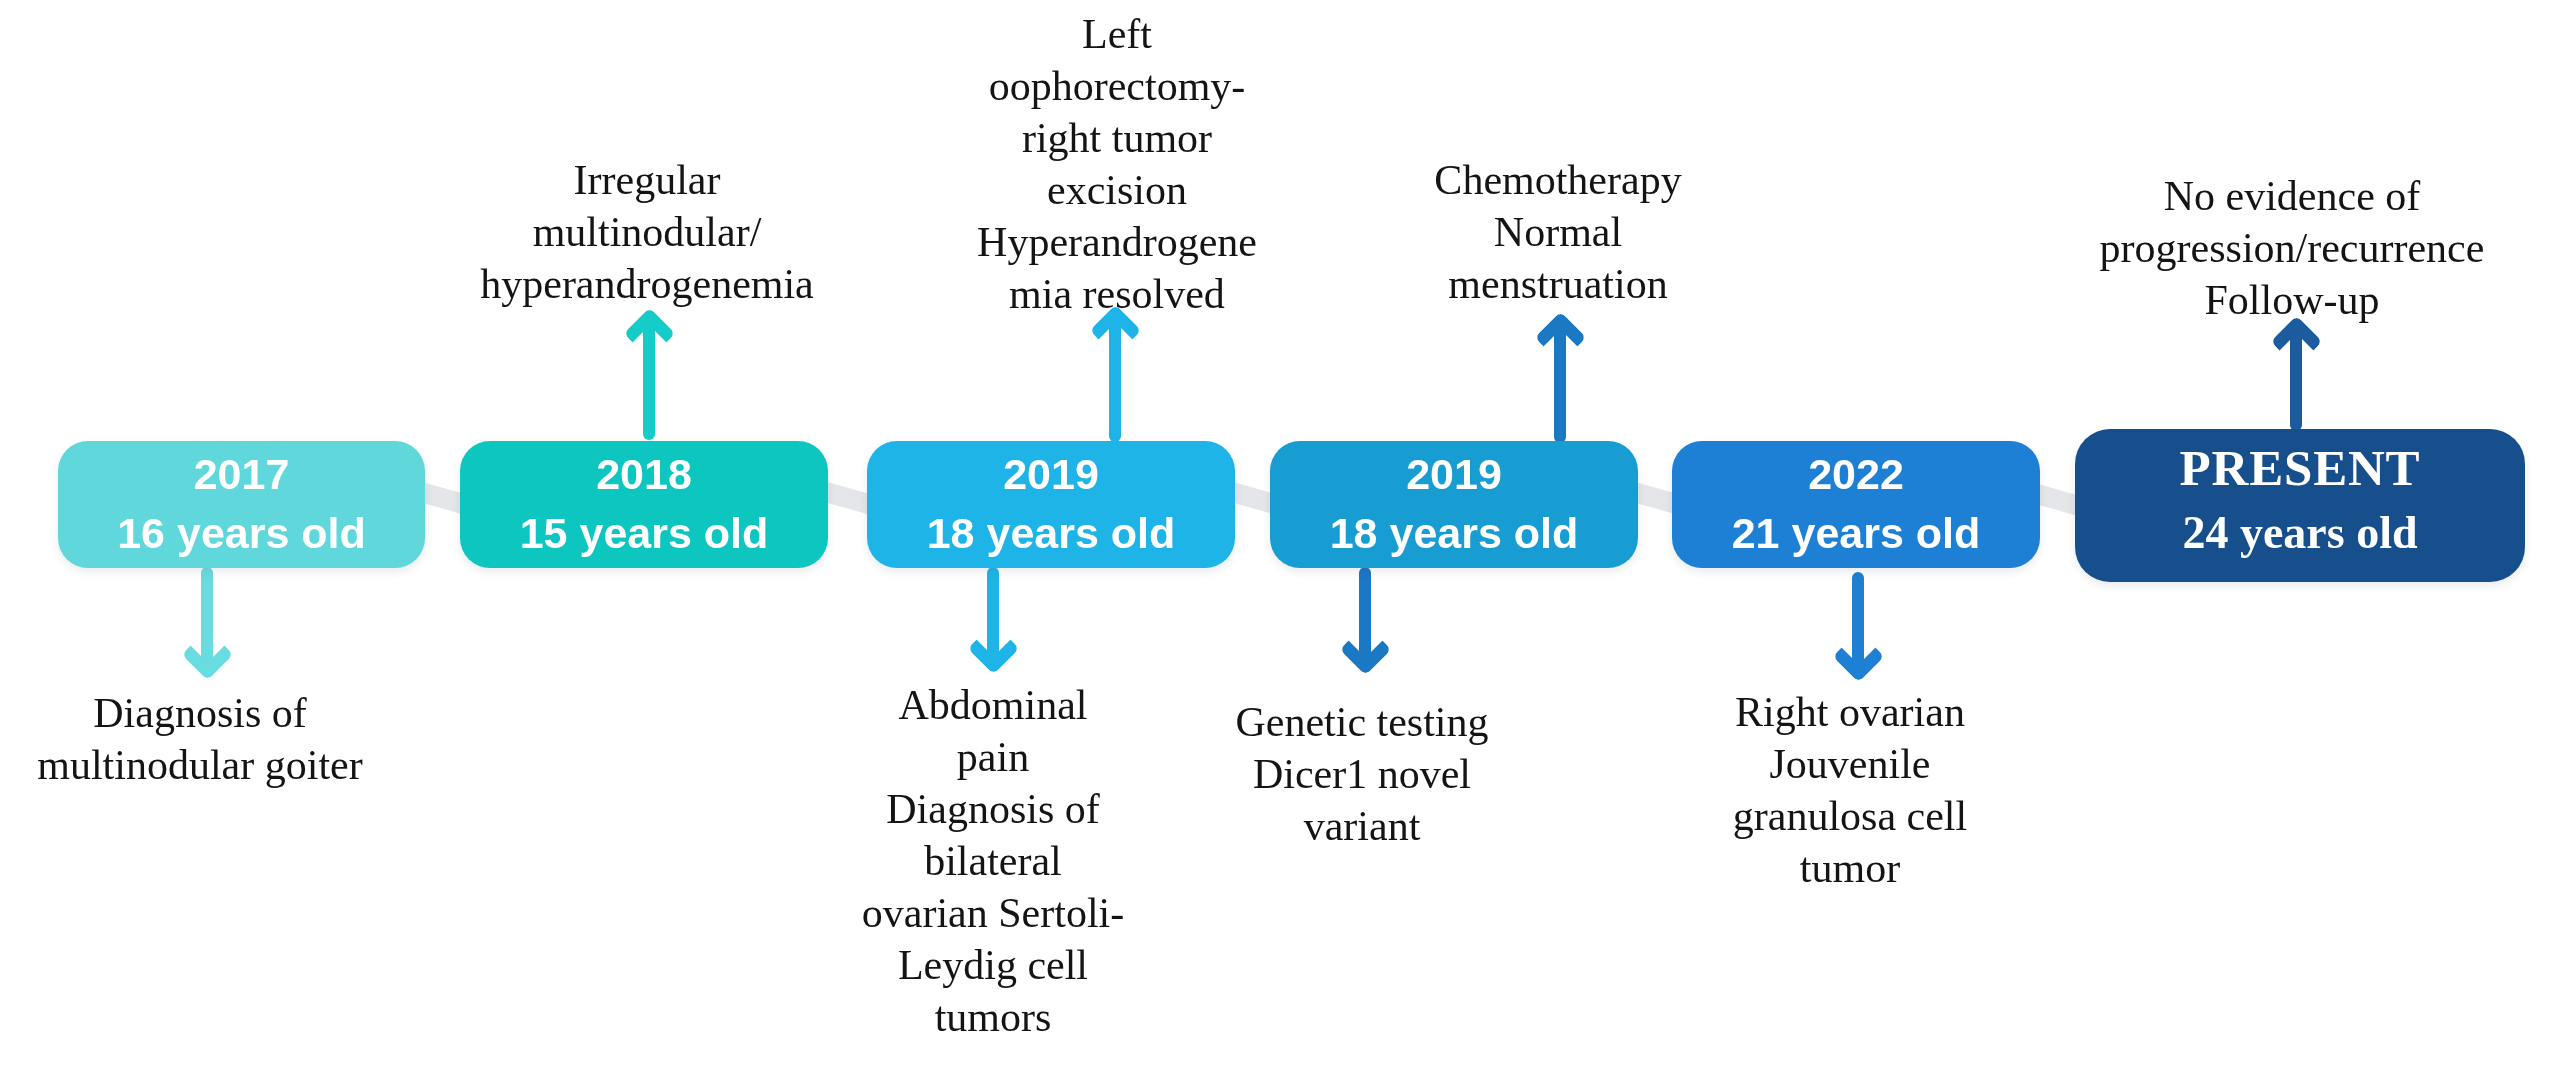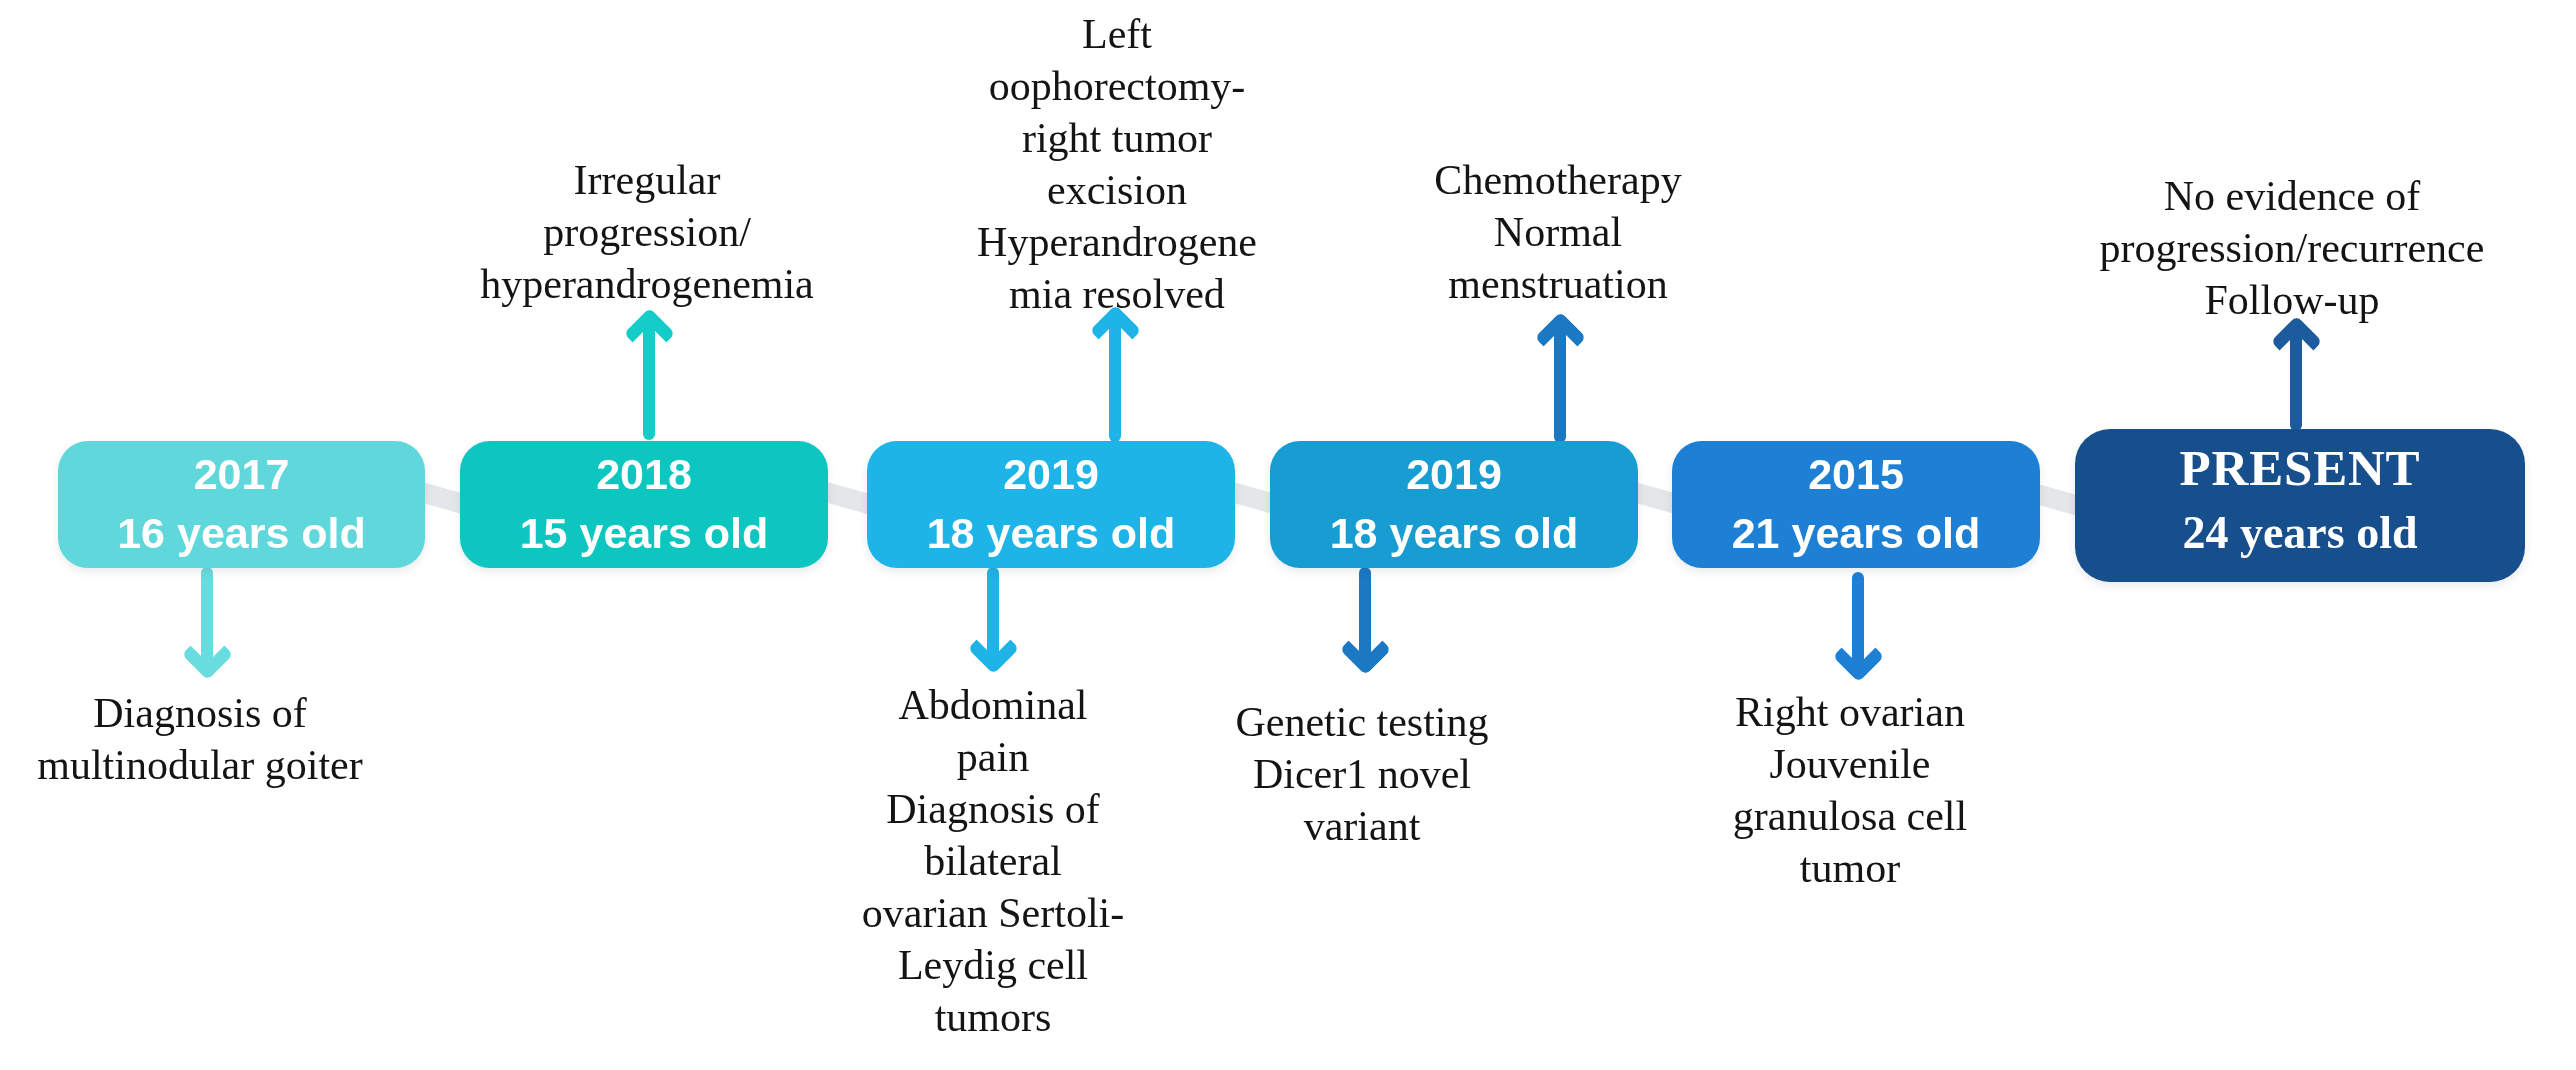--- a/index.html
+++ b/index.html
@@ -96,21 +96,21 @@
     <div class="year">2019</div>
     <div class="age">18 years old</div>
   </div>
 
   <div class="box" style="left: 1270px; top: 441px; width: 368px; height: 127px; --c: #179DD1;">
     <div class="year">2019</div>
     <div class="age">18 years old</div>
   </div>
 
   <div class="box" style="left: 1672px; top: 441px; width: 368px; height: 127px; --c: #1D80D4;">
-    <div class="year">2015</div>
+    <div class="year">2022</div>
     <div class="age">21 years old</div>
   </div>
 
   <div class="box serif" style="left: 2075px; top: 429px; width: 450px; height: 153px; --c: #174E8C;">
     <div class="year">PRESENT</div>
     <div class="age">24 years old</div>
   </div>
 
   <div class="arrow down" style="left: 207px; top: 567px; height: 109px; --c: #68DCDF;">
     <div class="shaft"></div>
@@ -149,21 +149,21 @@
 
   <div class="arrow up" style="left: 2296px; top: 320px; height: 111px; --c: #1C5C9E;">
     <div class="shaft"></div>
     <div class="chev"></div>
   </div>
 
   <div class="note" style="left: 200px; top: 687px; --tc: #141414;">Diagnosis of
 multinodular goiter</div>
 
   <div class="note" style="left: 647px; top: 154px; --tc: #141414;">Irregular
-progression/
+multinodular/
 hyperandrogenemia</div>
 
   <div class="note" style="left: 1117px; top: 8px; --tc: #141414;">Left
 oophorectomy-
 right tumor
 excision
 Hyperandrogene
 mia resolved</div>
 
   <div class="note" style="left: 993px; top: 679px; --tc: #141414;">Abdominal

